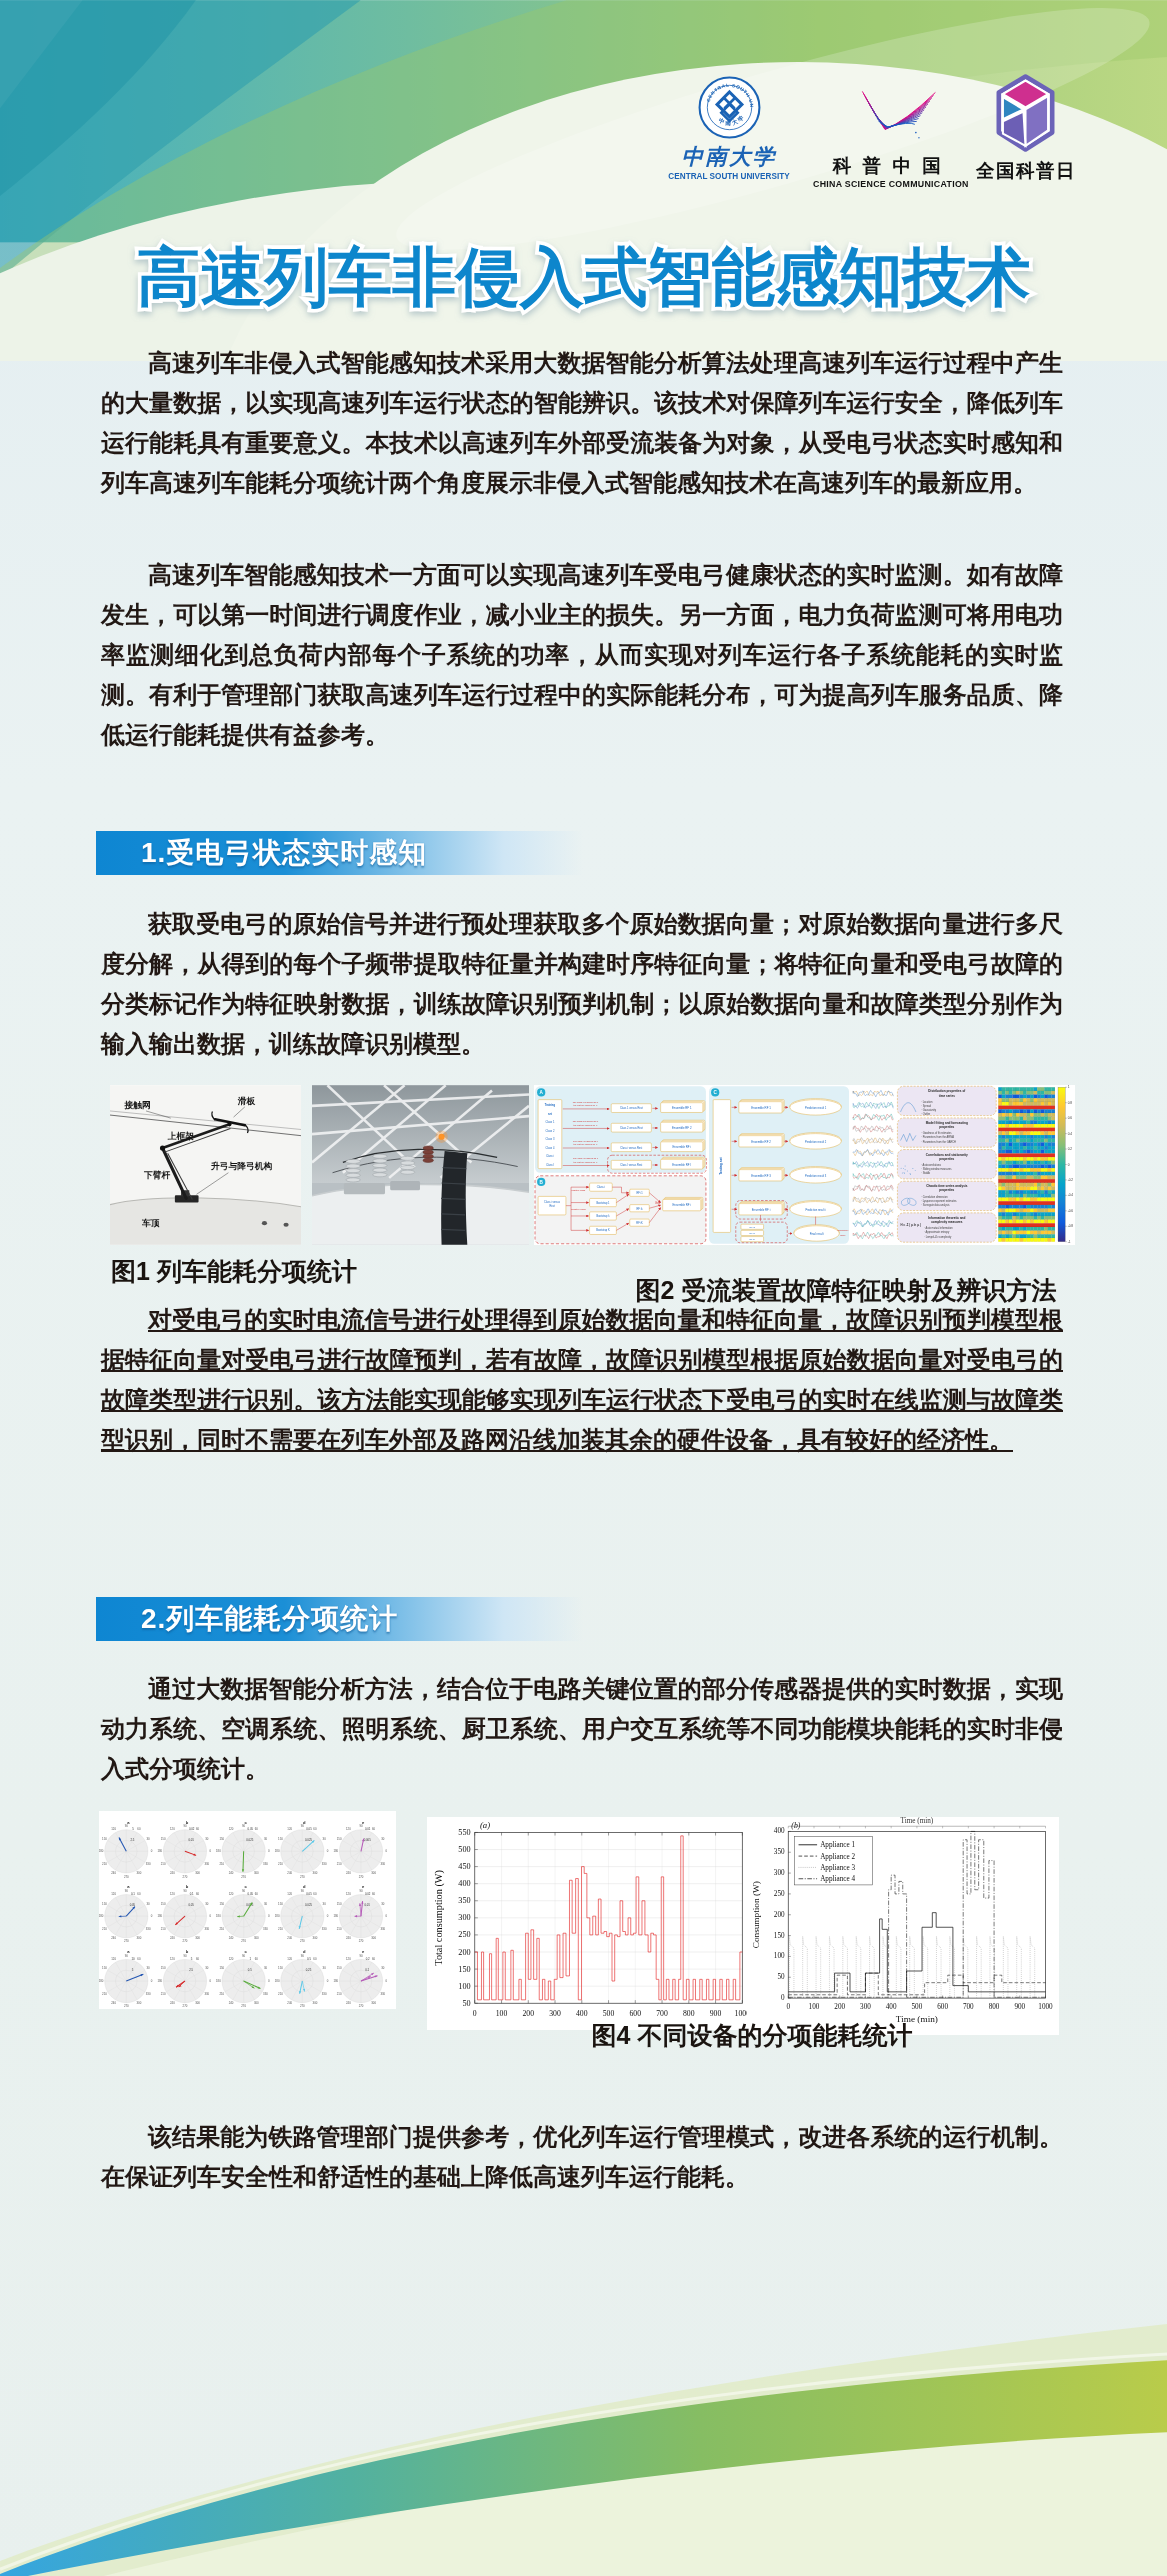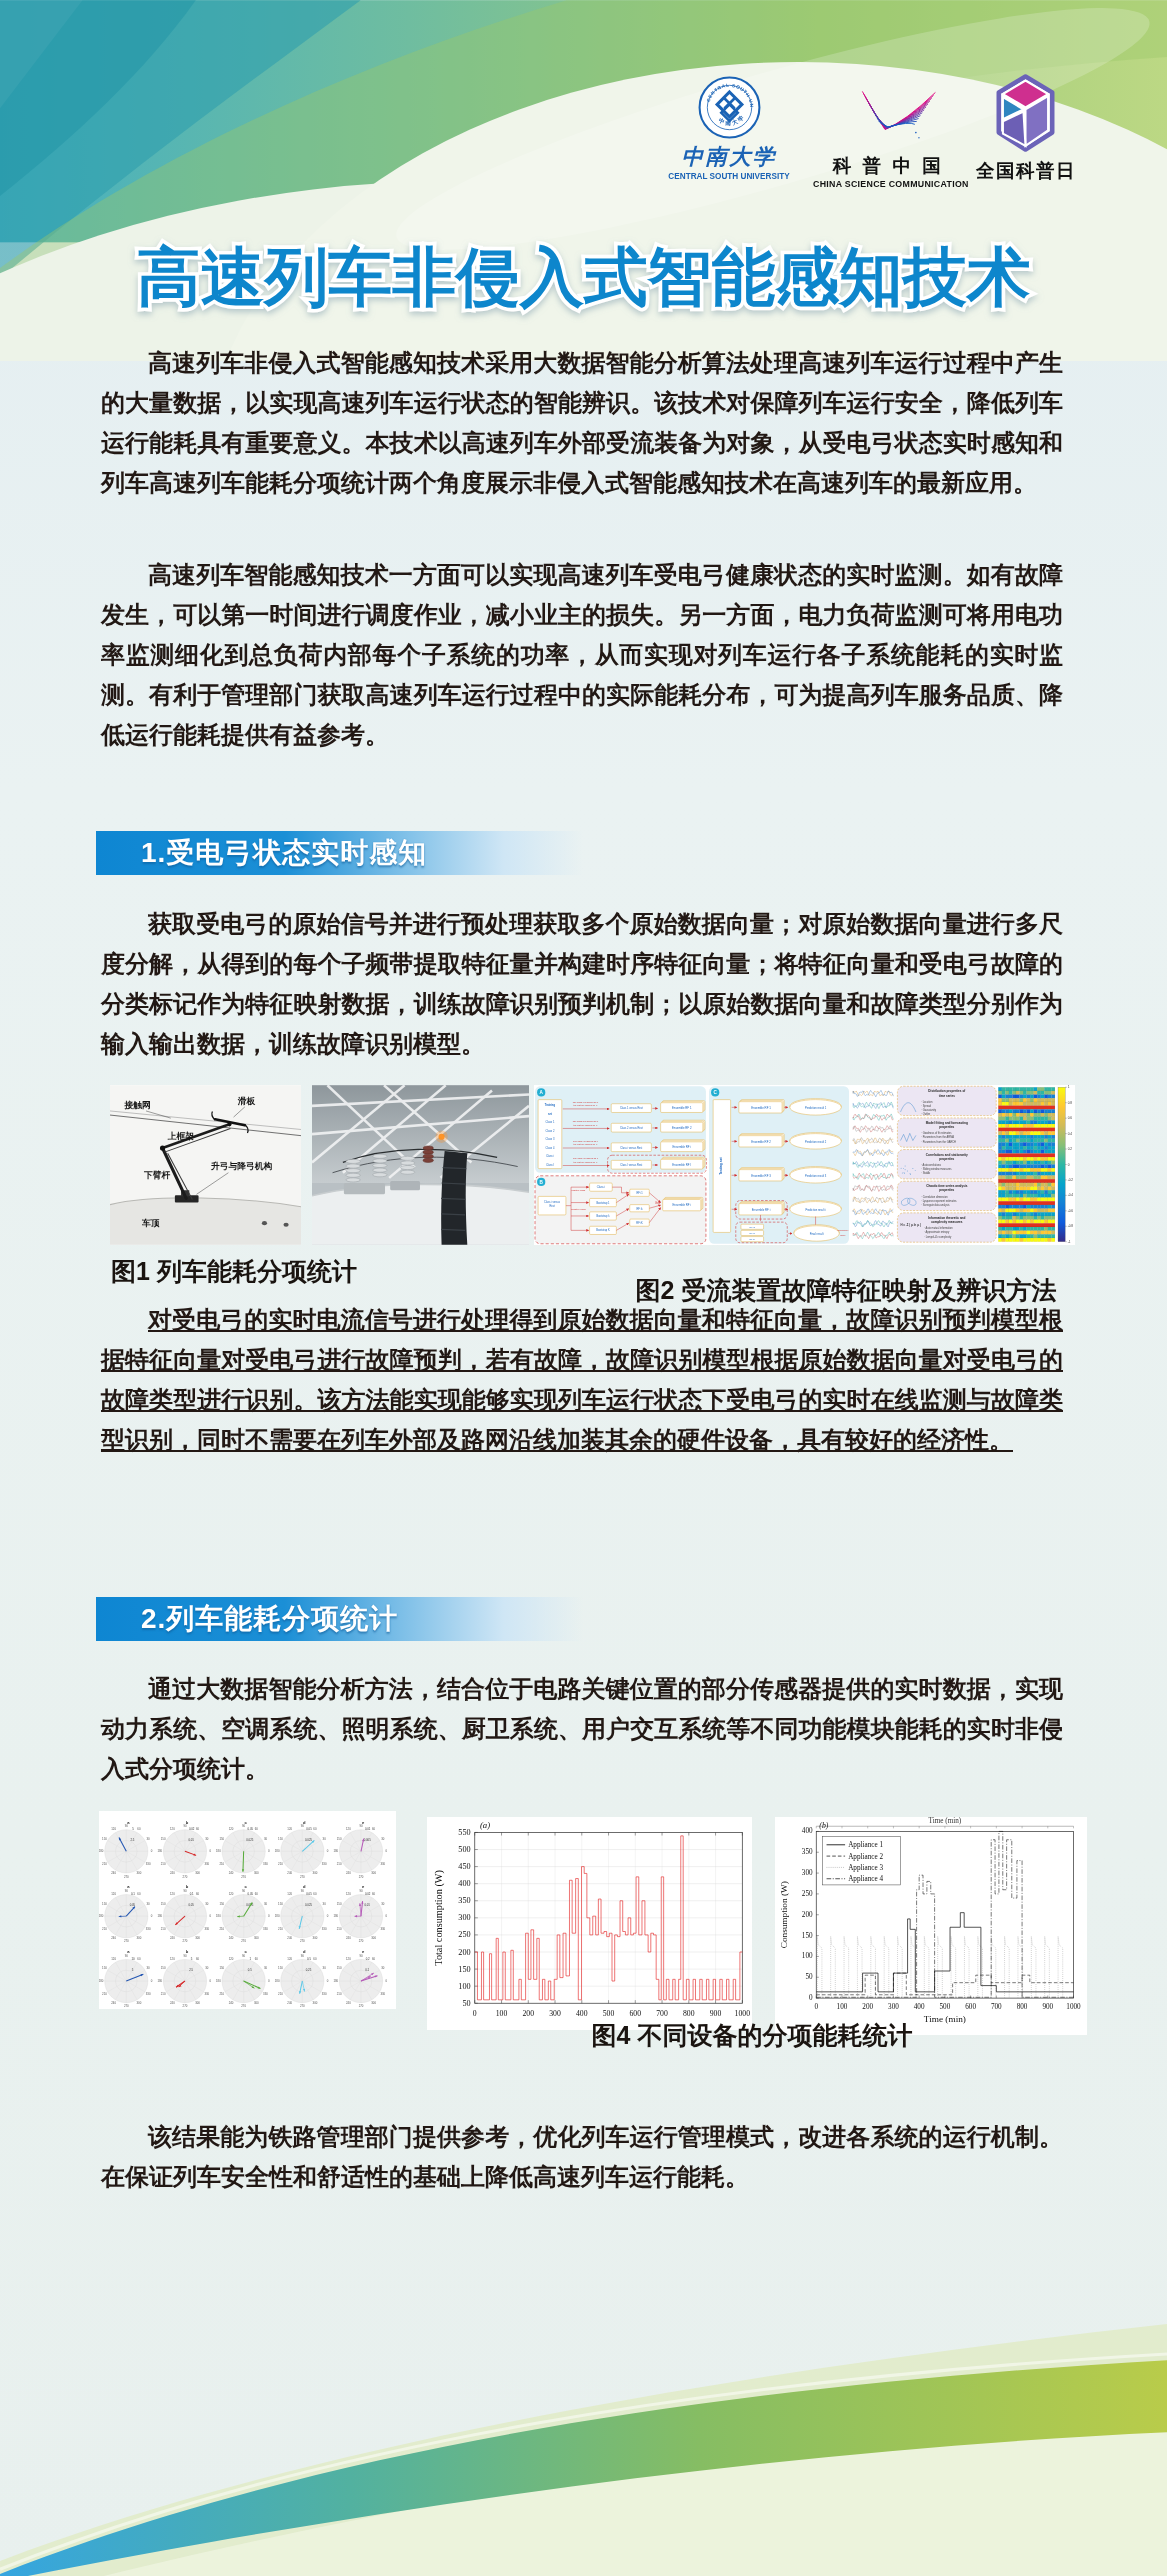--- a/index.html
+++ b/index.html
@@ -1667,21 +1667,21 @@
         <line x1="560" y1="30" x2="560" y2="36" stroke="#333" stroke-width="0.9"></line>
         <text x="560" y="386" text-anchor="middle" font-size="15" fill="#111">900</text>
         <line x1="612" y1="362" x2="612" y2="356" stroke="#333" stroke-width="0.9"></line>
         <line x1="612" y1="30" x2="612" y2="36" stroke="#333" stroke-width="0.9"></line>
         <text x="612" y="386" text-anchor="middle" font-size="15" fill="#111">1000</text>
         <text x="28" y="196" text-anchor="middle" font-size="20" fill="#111" transform="rotate(-90 28 196)">Total consumption (W)</text>
         <text x="102" y="22" font-size="17" font-style="italic" fill="#111">(a)</text>
         <path d="M92 262.4L97.2 262.4L97.2 355.36L105 355.36L105 262.4L109.16 262.4L109.16 355.36L120.6 355.36L120.6 265.72L124.75999999999999 265.72L124.75999999999999 355.36L133.6 355.36L133.6 235.84L137.76 235.84L137.76 355.36L146.6 355.36L146.6 262.4L151.28 262.4L151.28 355.36L162.2 355.36L162.2 259.08L166.88 259.08L166.88 355.36L177.8 355.36L177.8 315.52L182.48 315.52L182.48 355.36L190.8 355.36L190.8 225.88L196 225.88L196 315.52L201.2 315.52L201.2 219.24L206.4 219.24L206.4 315.52L212.64 315.52L212.64 235.84L217.32 235.84L217.32 355.36L223.56 355.36L223.56 315.52L228.24 315.52L228.24 355.36L235 355.36L235 318.84L239.67999999999998 318.84L239.67999999999998 355.36L246.44 355.36L246.44 315.52L252.16 315.52L252.16 229.2L257.36 229.2L257.36 312.2L263.6 312.2L263.6 225.88L269.32000000000005 225.88L269.32000000000005 308.88L276.08 308.88L276.08 122.96000000000001L281.28 122.96000000000001L281.28 225.88L288.03999999999996 225.88L288.03999999999996 119.64000000000001L293.24 119.64000000000001L293.24 355.36L299.48 355.36L299.48 96.39999999999998L304.67999999999995 96.39999999999998L304.67999999999995 109.68L309.88 109.68L309.88 196L315.6 196L315.6 229.2L321.32 229.2L321.32 192.68L327.04 192.68L327.04 229.2L332.24 229.2L332.24 159.48000000000002L337.44 159.48000000000002L337.44 225.88L343.15999999999997 225.88L343.15999999999997 222.56L348.36 222.56L348.36 232.51999999999998L353.56 232.51999999999998L353.56 225.88L358.76 225.88L358.76 318.84L363.96000000000004 318.84L363.96000000000004 229.2L369.16 229.2L369.16 232.51999999999998L374.36 232.51999999999998L374.36 162.8L379.56 162.8L379.56 222.56L384.76 222.56L384.76 229.2L389.96 229.2L389.96 196L395.15999999999997 196L395.15999999999997 229.2L400.36 229.2L400.36 225.88L405.56 225.88L405.56 116.32L410.76 116.32L410.76 229.2L417 229.2L417 162.8L422.72 162.8L422.72 229.2L428.96000000000004 229.2L428.96000000000004 262.4L434.16 262.4L434.16 225.88L439.36 225.88L439.36 229.2L444.56 229.2L444.56 315.52L449.76 315.52L449.76 355.36L454.44 355.36L454.44 116.32L459.12 116.32L459.12 355.36L464.32 355.36L464.32 315.52L469.52 315.52L469.52 355.36L476.8 355.36L476.8 315.52L481.48 315.52L481.48 355.36L488.24 355.36L488.24 315.52L492.40000000000003 315.52L492.40000000000003 36.639999999999986L497.08000000000004 36.639999999999986L497.08000000000004 355.36L503.32 355.36L503.32 315.52L508.52000000000004 315.52L508.52000000000004 355.36L516.3199999999999 355.36L516.3199999999999 315.52L521 315.52L521 355.36L529.3199999999999 355.36L529.3199999999999 315.52L534 315.52L534 355.36L542.3199999999999 355.36L542.3199999999999 315.52L547 315.52L547 355.36L555.3199999999999 355.36L555.3199999999999 315.52L560 315.52L560 355.36L568.3199999999999 355.36L568.3199999999999 315.52L573 315.52L573 355.36L581.3199999999999 355.36L581.3199999999999 315.52L586 315.52L586 355.36L594.3199999999999 355.36L594.3199999999999 315.52L599 315.52L599 355.36L607.32 355.36L607.32 262.4L612 262.4L612 262.4" fill="none" stroke="#e41f1f" stroke-width="1.2"></path>
       </svg>
   </div>
-  <div class="figbox serif" style="left:775px;top:1817px;width:312px;height:218px;">
+  <div class="figbox serif" style="left:747px;top:1817px;width:312px;height:218px;">
     <svg id="fig4b-svg" width="312" height="213" viewBox="0 0 606 414">
         <rect x="0" y="0" width="606" height="414" fill="#ffffff"></rect>
         <text x="330" y="12" text-anchor="middle" font-size="14" fill="#333">Time (min)</text>
         <line x1="80" y1="18" x2="580" y2="18" stroke="#555" stroke-width="0.8"></line>
         <line x1="80" y1="18" x2="80" y2="22" stroke="#555" stroke-width="0.7"></line>
         <line x1="130" y1="18" x2="130" y2="22" stroke="#555" stroke-width="0.7"></line>
         <line x1="180" y1="18" x2="180" y2="22" stroke="#555" stroke-width="0.7"></line>
         <line x1="230" y1="18" x2="230" y2="22" stroke="#555" stroke-width="0.7"></line>
         <line x1="280" y1="18" x2="280" y2="22" stroke="#555" stroke-width="0.7"></line>
         <line x1="330" y1="18" x2="330" y2="22" stroke="#555" stroke-width="0.7"></line>

